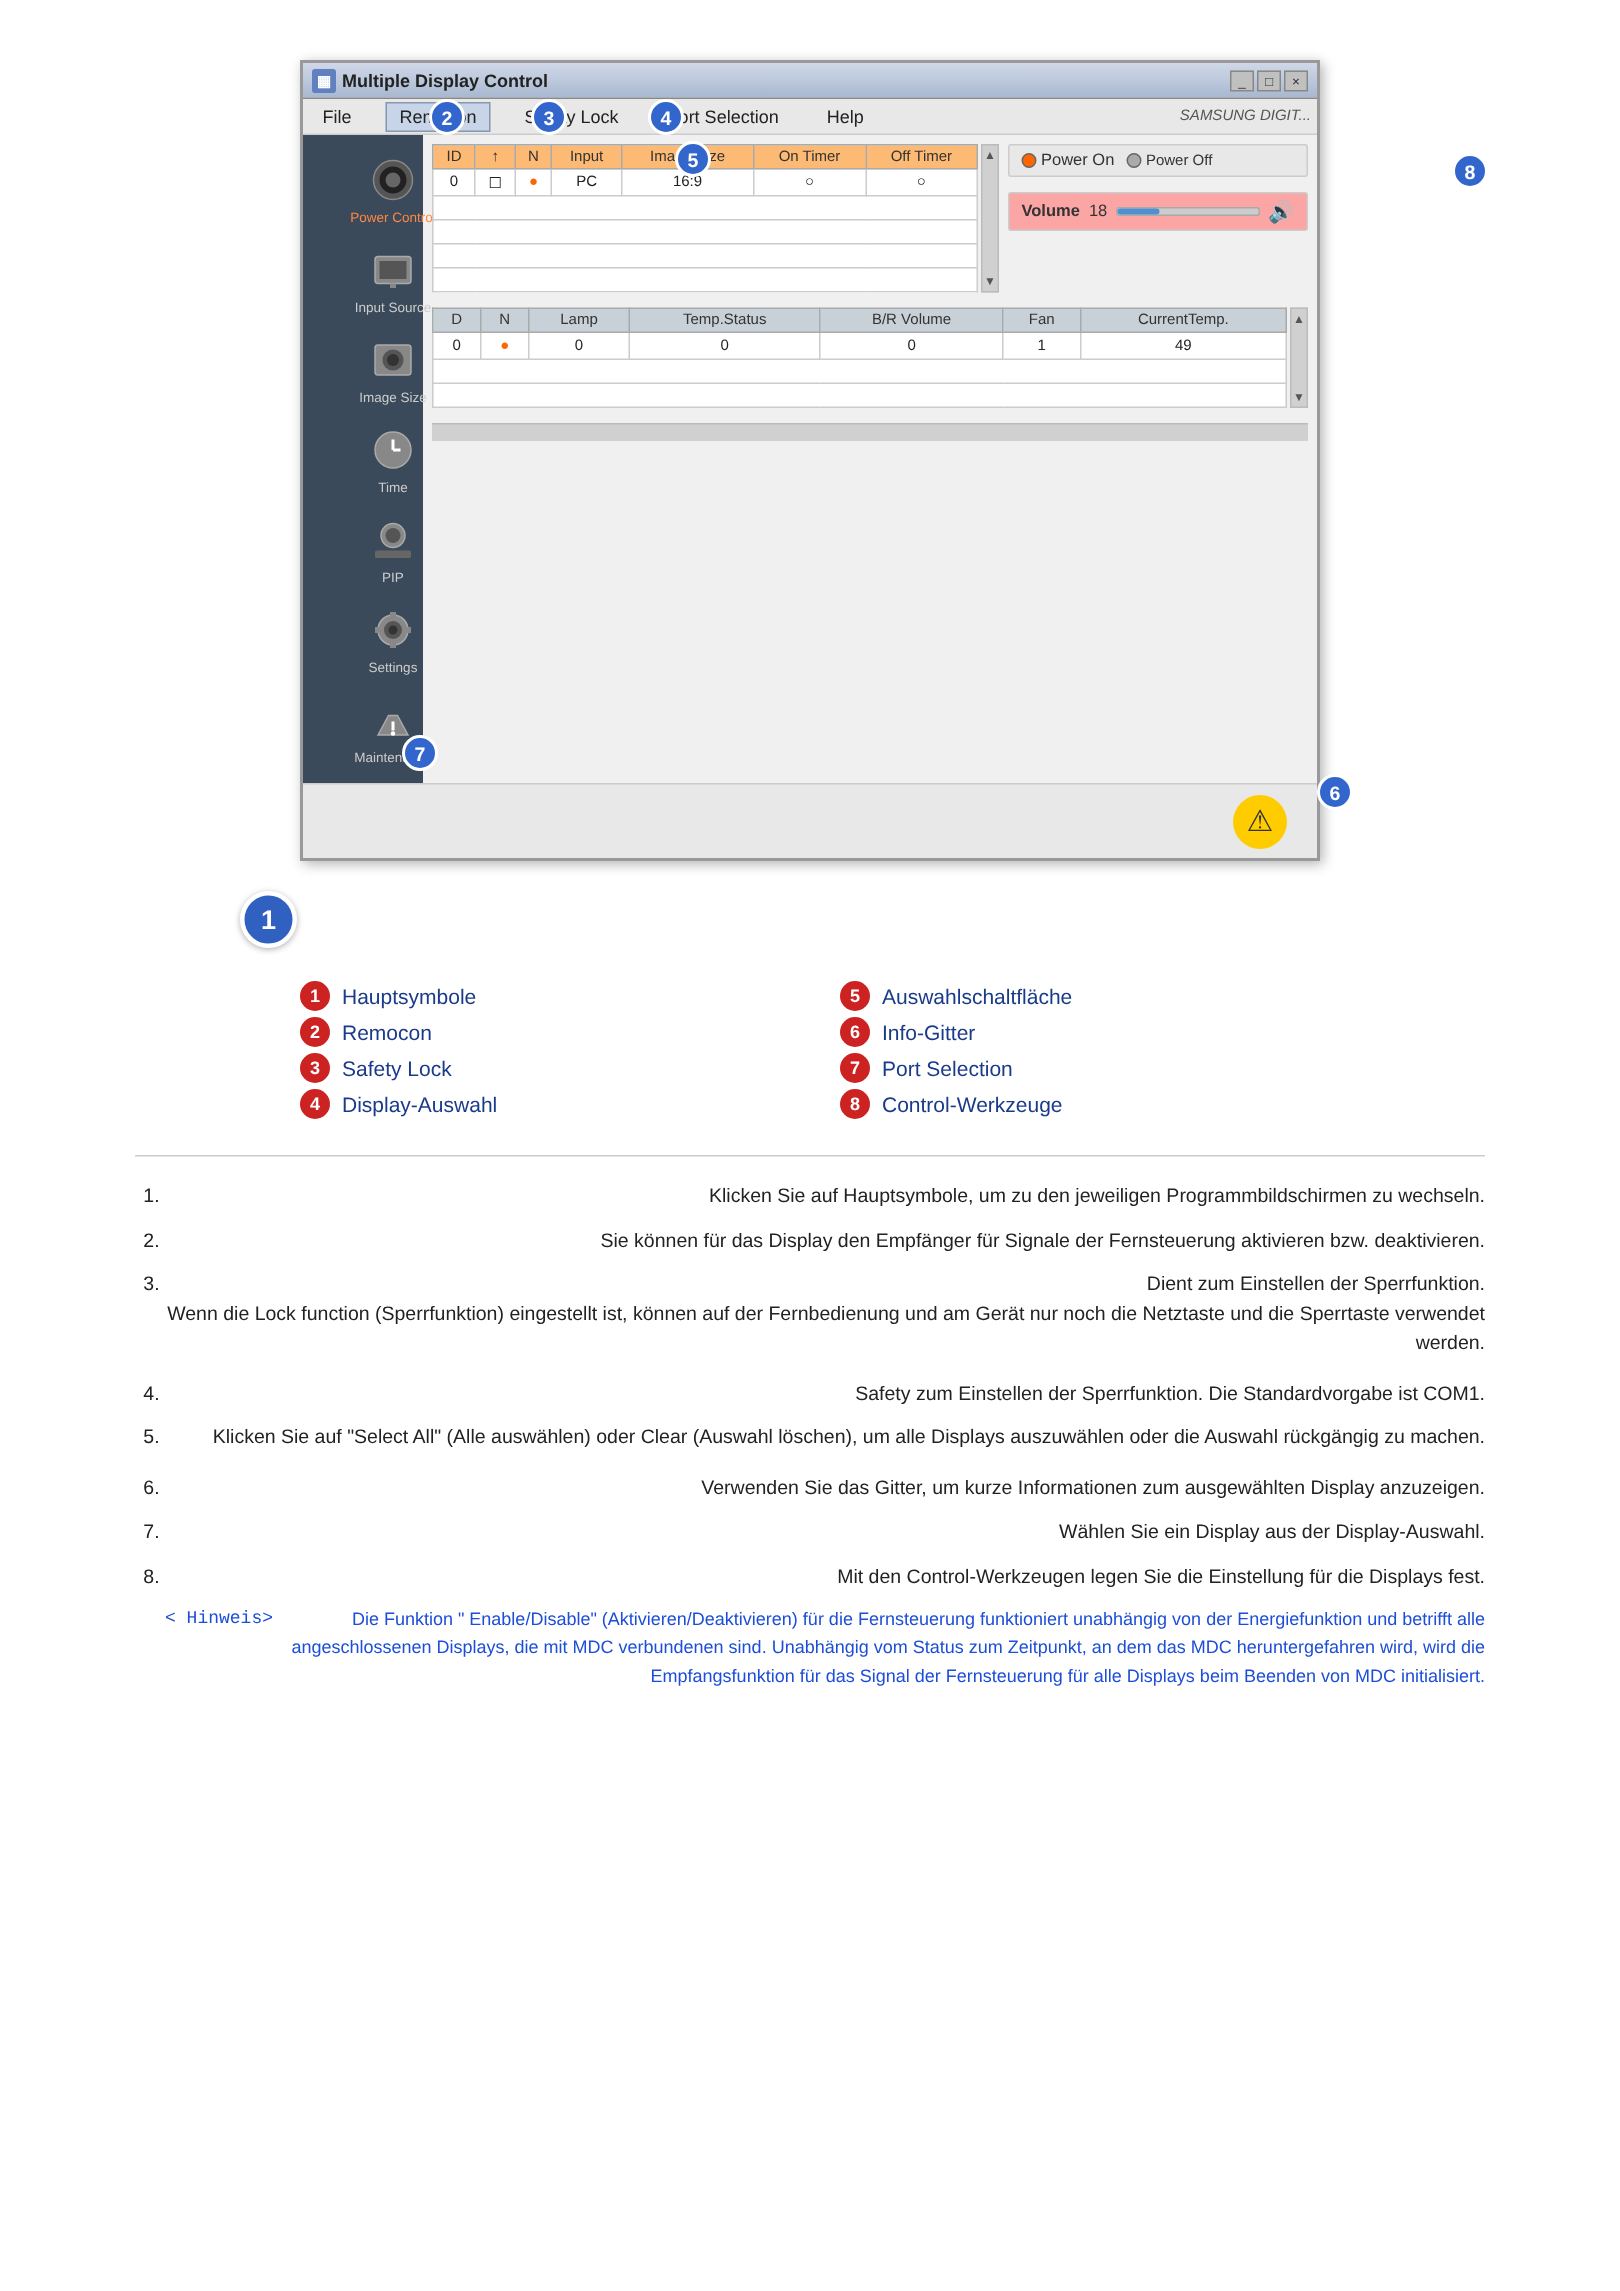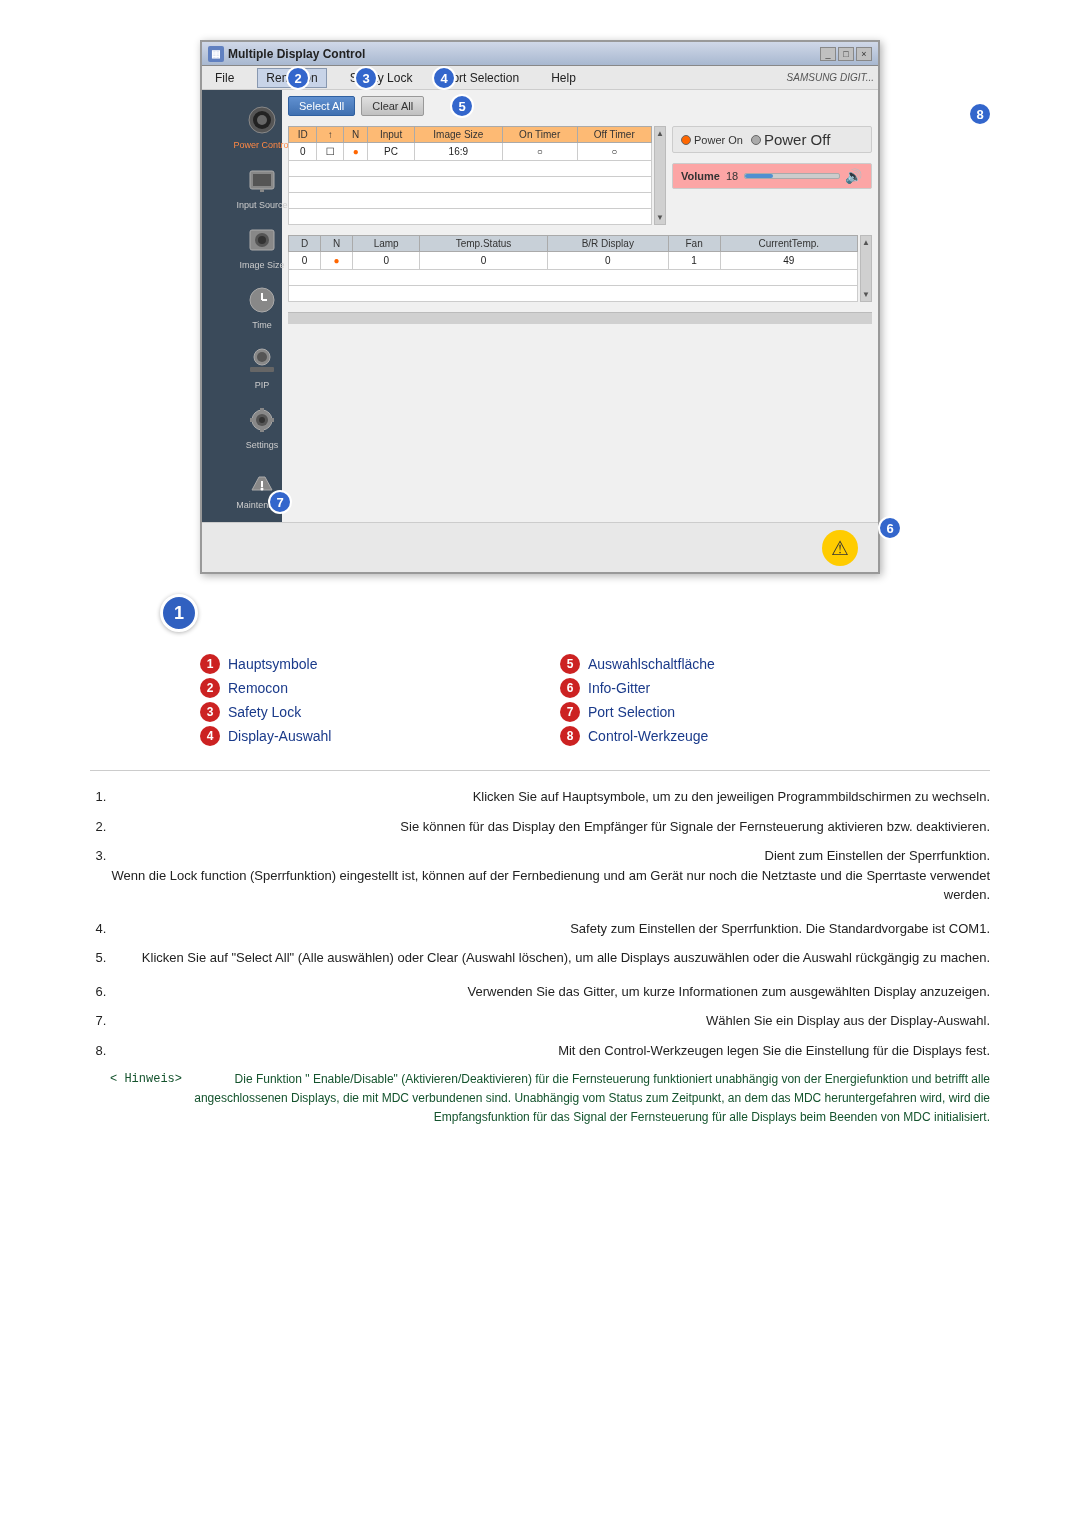--- a/index.html
+++ b/index.html
@@ -340,21 +340,21 @@
     .numbered-list li.multi-line {
       margin-bottom: 14px;
     }
 
     
     .hinweis-block {
       margin-top: 10px;
       display: flex;
       gap: 8px;
       font-size: 12px;
-      color: #14532d;
+      color: #1d4ed8;
       line-height: 1.6;
     }
     .hinweis-label {
       font-family: 'Courier New', monospace;
       white-space: nowrap;
       font-size: 12px;
     }
 
     
     .divider {
@@ -506,24 +506,20 @@
                 <line x1="15" y1="16" x2="15" y2="22" stroke="#fff" stroke-width="2"></line>
                 <circle cx="15" cy="24" r="1.5" fill="#fff"></circle>
               </svg>
             </div>
             <span class="sidebar-label">Maintenance</span>
           </div>
         </div>
 
         <div class="content-area">
 
-          <div class="toolbar-row">
-            <button class="btn-select-all">Select All</button>
-            <button class="btn-clear-all">Clear All</button>
-          </div>
 
           <div style="display:flex; gap:6px;">
 
             <div style="flex:1; display:flex; gap:2px;">
               <div class="display-table-wrap">
                 <table class="display-table">
                   <thead>
                     <tr>
                       <th>ID</th>
                       <th>↑</th>
@@ -567,21 +563,21 @@
             </div>
 
             <div class="control-panel">
               <div class="power-row">
                 <div class="radio-btn">
                   <div class="radio-dot on"></div>
                   <span style="font-size:11px; color:#333;">Power On</span>
                 </div>
                 <div class="radio-btn">
                   <div class="radio-dot off"></div>
-                  <span style="font-size:15px; color:#333;">Power Off</span>
+                  <span style="font-size:10px; color:#333;">Power Off</span>
                 </div>
               </div>
               <div class="volume-row">
                 <span class="volume-label">Volume</span>
                 <span class="volume-num">18</span>
                 <div class="volume-bar">
                   <div class="volume-fill" style="width:30%;"></div>
                 </div>
                 <span class="volume-icon">🔊</span>
               </div>
@@ -591,21 +587,21 @@
           <div class="bottom-table-wrap">
             <div style="display:flex; gap:2px;">
               <div style="flex:1;">
                 <table class="bottom-table">
                   <thead>
                     <tr>
                       <th>D</th>
                       <th>N</th>
                       <th>Lamp</th>
                       <th>Temp.Status</th>
-                      <th>B/R Display</th>
+                      <th>B/R Volume</th>
                       <th>Fan</th>
                       <th>CurrentTemp.</th>
                     </tr>
                   </thead>
                   <tbody>
                     <tr>
                       <td>0</td>
                       <td style="color:#ff6600;">●</td>
                       <td>0</td>
                       <td>0</td>

